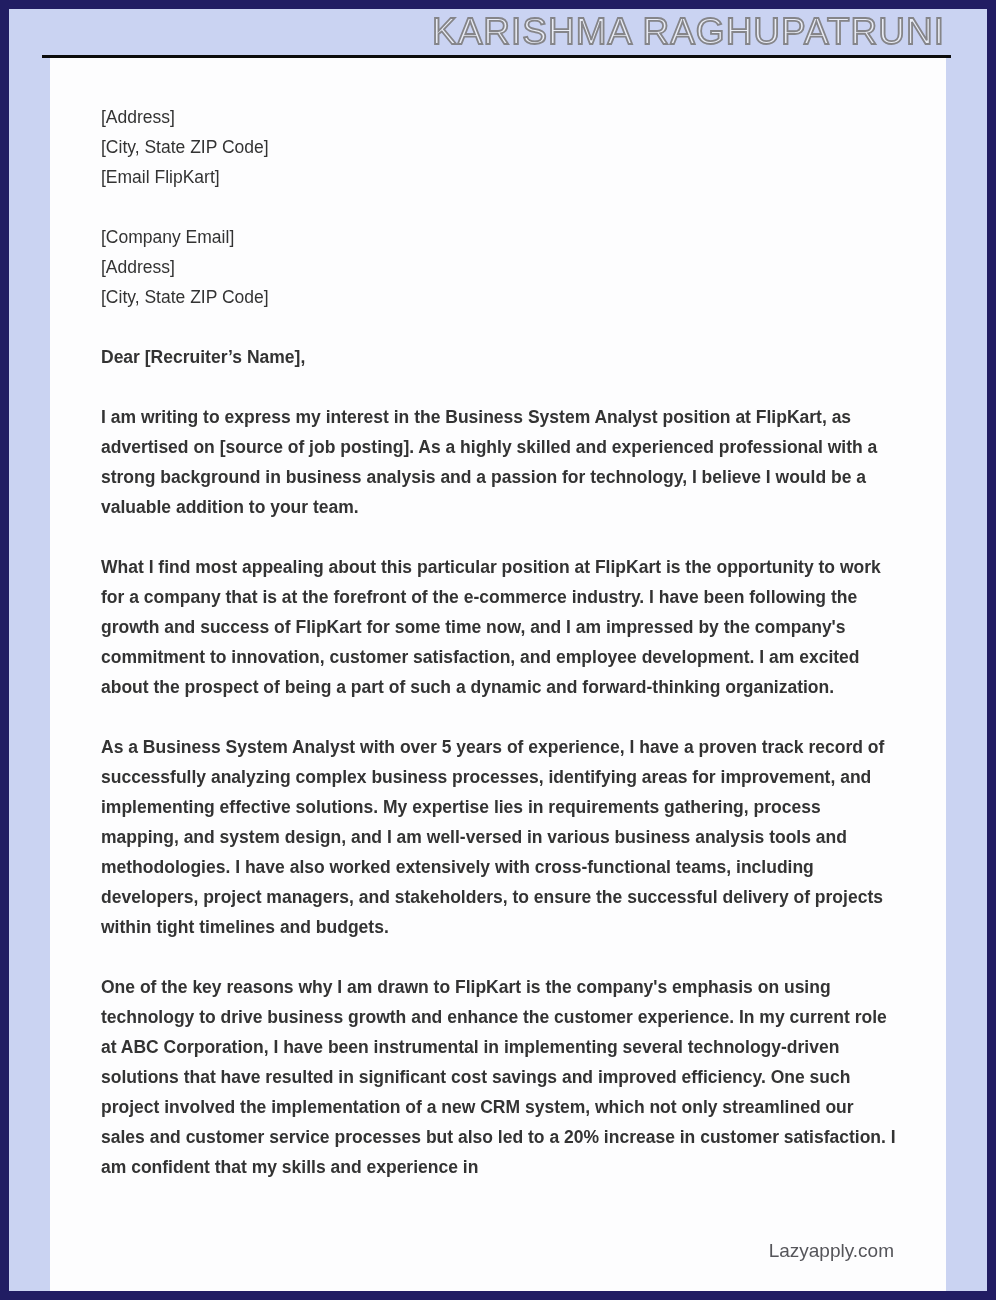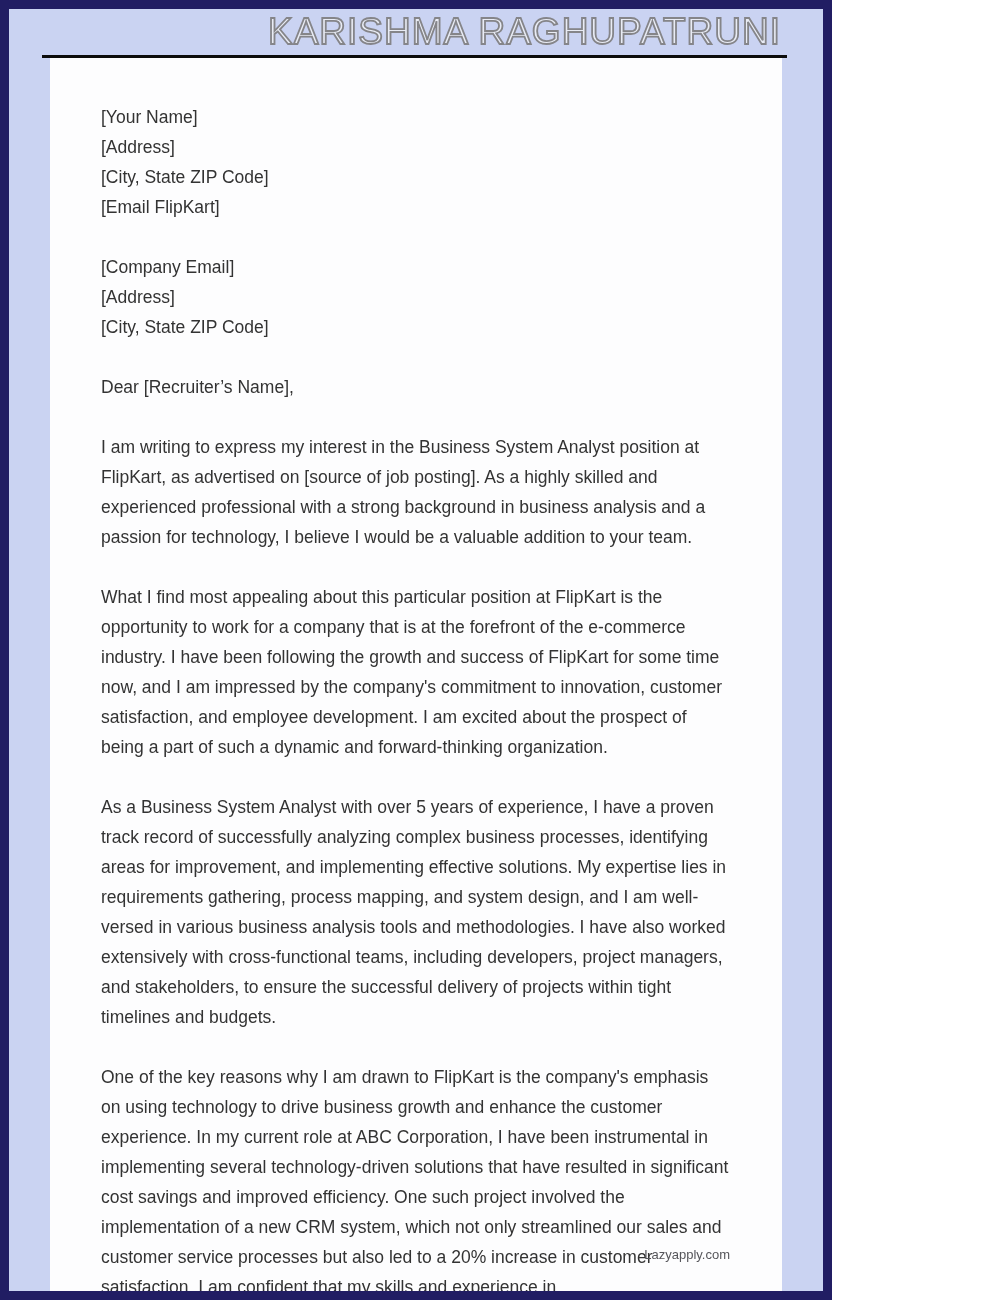--- a/index.html
+++ b/index.html
@@ -6,21 +6,21 @@
     margin: 0;
     padding: 0;
     width: 996px;
     height: 1300px;
     overflow: hidden;
     font-family: "Liberation Sans", sans-serif;
   }
   .frame {
     position: relative;
     box-sizing: border-box;
-    width: 832px;
+    width: 996px;
     height: 1300px;
     border: 9px solid #211d63;
     background: #cad3f2;
     display: flex;
     flex-direction: column;
   }
   .header {
     height: 46px;
     display: flex;
     align-items: center;
@@ -55,49 +55,49 @@
     padding: 44px 50px 0 51px;
     font-size: 17.5px;
     line-height: 30px;
     color: #333333;
   }
   .letter .block {
     margin: 0 0 30px 0;
   }
   .letter p {
     margin: 0 0 30px 0;
+    font-weight: bold;
   }
   .addr-line {
     line-height: 30px;
   }
   .watermark {
     position: absolute;
     right: 52px;
     bottom: 29px;
-    font-size: 13px;
+    font-size: 19px;
     color: #55555a;
     z-index: 5;
   }
 </style>
 </head>
 <body>
 
 <div class="frame">
 
   <div class="header">
     <span class="header-name">KARISHMA RAGHUPATRUNI</span>
   </div>
 
   <div class="header-rule"></div>
 
   <div class="page">
     <div class="letter">
 
       <div class="block">
-        <div class="addr-line">[Your Name]</div>
         <div class="addr-line">[Address]</div>
         <div class="addr-line">[City, State ZIP Code]</div>
         <div class="addr-line">[Email FlipKart]</div>
       </div>
 
       <div class="block">
         <div class="addr-line">[Company Email]</div>
         <div class="addr-line">[Address]</div>
         <div class="addr-line">[City, State ZIP Code]</div>
       </div>

